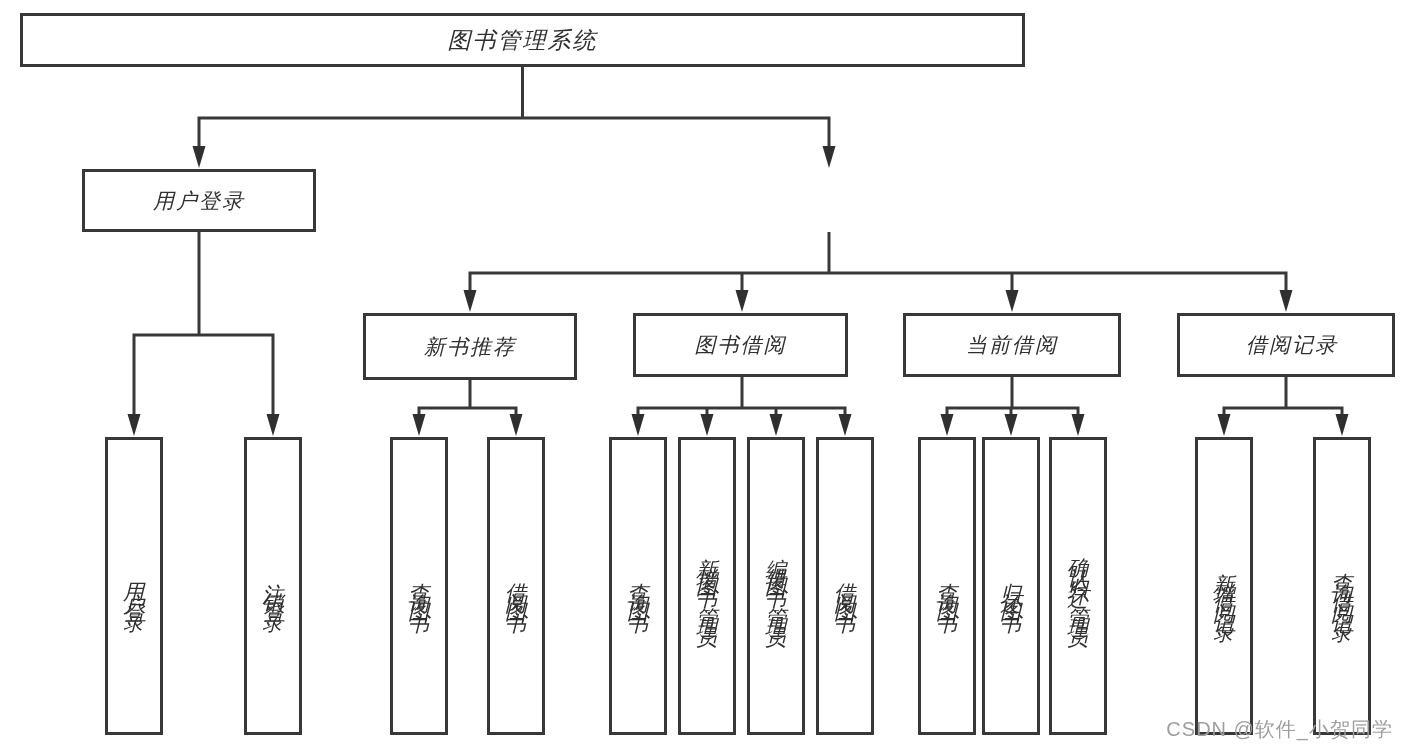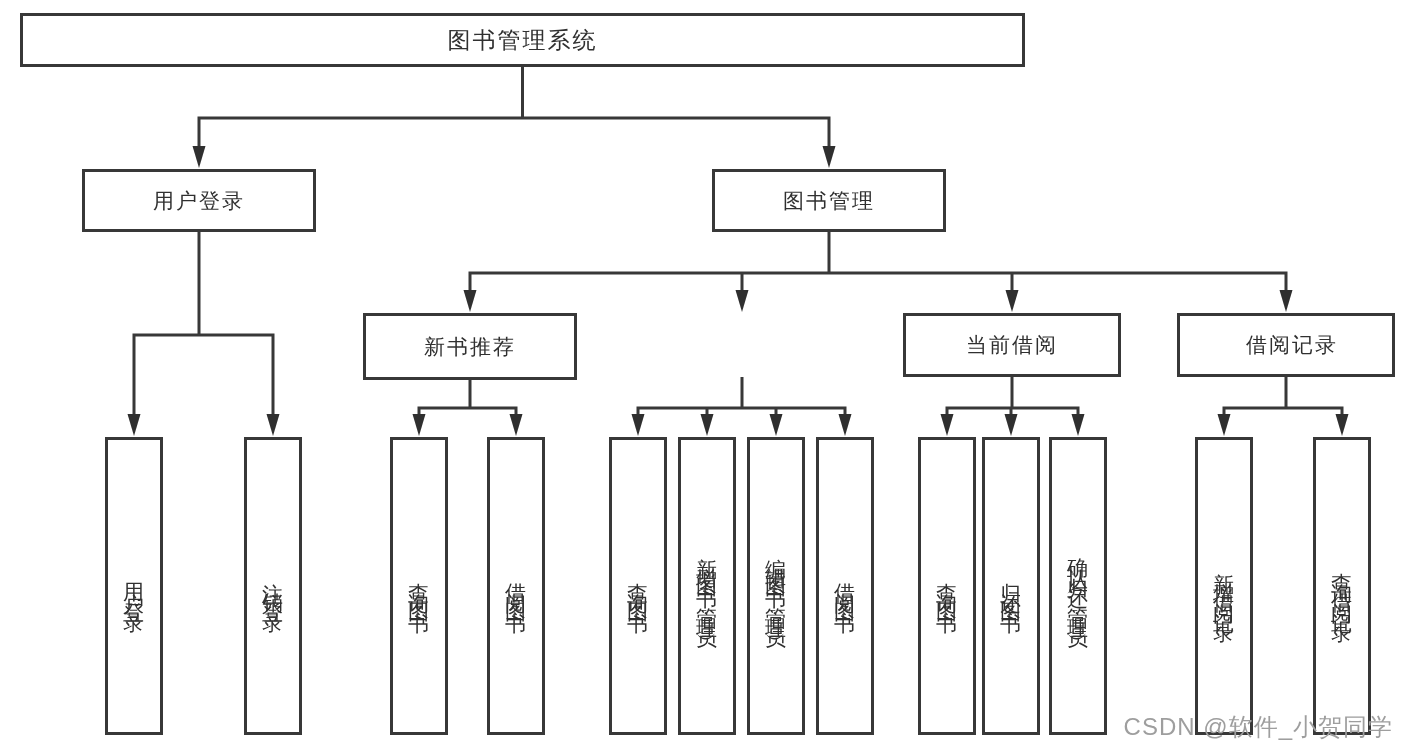--- a/index.html
+++ b/index.html
@@ -24,20 +24,21 @@
   }
   .node {
     position: absolute;
     box-sizing: border-box;
     border: 3px solid #383838;
     background: #ffffff;
     display: flex;
     align-items: center;
     justify-content: center;
     color: #303030;
+    font-style: italic;
   }
   .hnode {
     font-size: 21px;
     letter-spacing: 2px;
     white-space: nowrap;
   }
   .root-node {
     left: 20px; top: 13px; width: 1005px; height: 54px;
     font-size: 23px;
   }
@@ -51,21 +52,21 @@
     text-orientation: mixed;
     font-size: 21px;
     letter-spacing: 10px;
     line-height: 1;
     white-space: nowrap;
   }
   .watermark {
     position: absolute;
     right: 12px;
     bottom: 4px;
-    font-size: 24px;
+    font-size: 20px;
     letter-spacing: 1px;
     color: #9e9e9e;
     white-space: nowrap;
   }
   
   .n-user-login  { left: 82px;  top: 169px; width: 234px; height: 63px; }
   .n-book-mgmt   { left: 712px; top: 169px; width: 234px; height: 63px; }
   
   .n-new-rec     { left: 363px;  top: 313px; width: 214px; height: 67px; }
   .n-borrowing   { left: 633px;  top: 313px; width: 215px; height: 64px; }
@@ -134,23 +135,23 @@
       <polygon points="1078,436 1071.5,414 1084.5,414"></polygon>
 
       <polygon points="1224,436 1217.5,414 1230.5,414"></polygon>
       <polygon points="1342,436 1335.5,414 1348.5,414"></polygon>
     </g>
   </svg>
 
   <div class="node hnode root-node">图书管理系统</div>
 
   <div class="node hnode n-user-login">用户登录</div>
-  <div class="node hnode n-book-mgmt">图书管理</div>
 
   <div class="node hnode n-new-rec">新书推荐</div>
+  <div class="node hnode n-borrowing">图书借阅</div>
   <div class="node hnode n-current">当前借阅</div>
   <div class="node hnode n-records">借阅记录</div>
 
   <div class="node leaf lf-1a">
     <span class="vtext">用户登录</span>
   </div>
   <div class="node leaf lf-1b">
     <span class="vtext">注销登录</span>
   </div>
 

